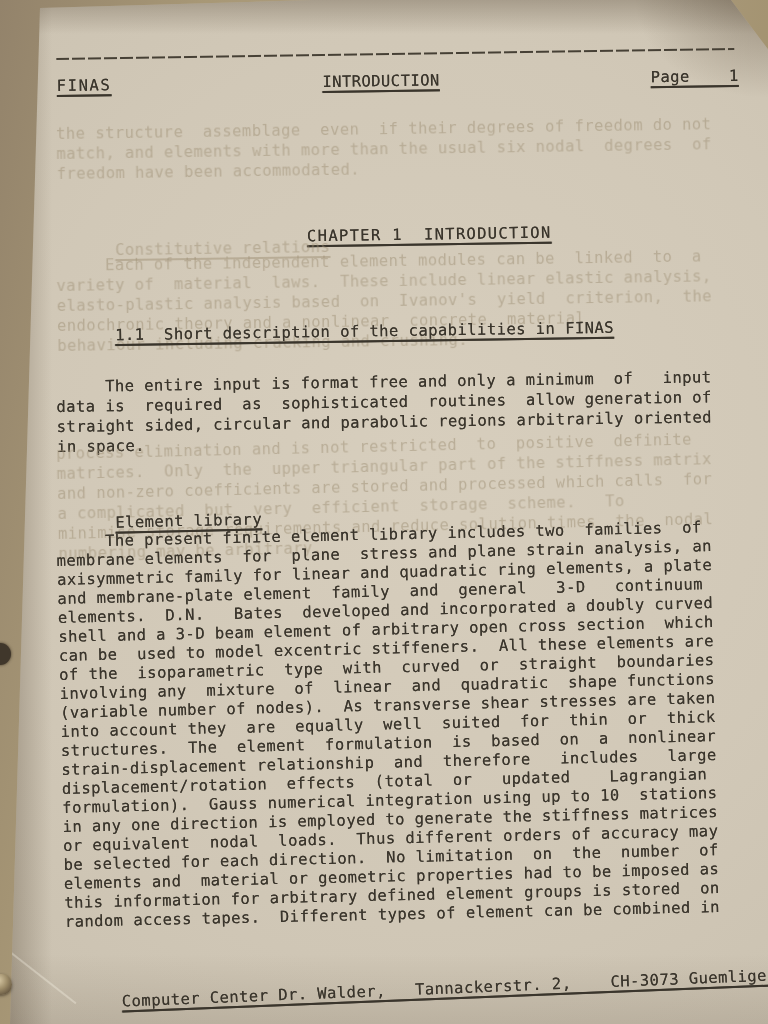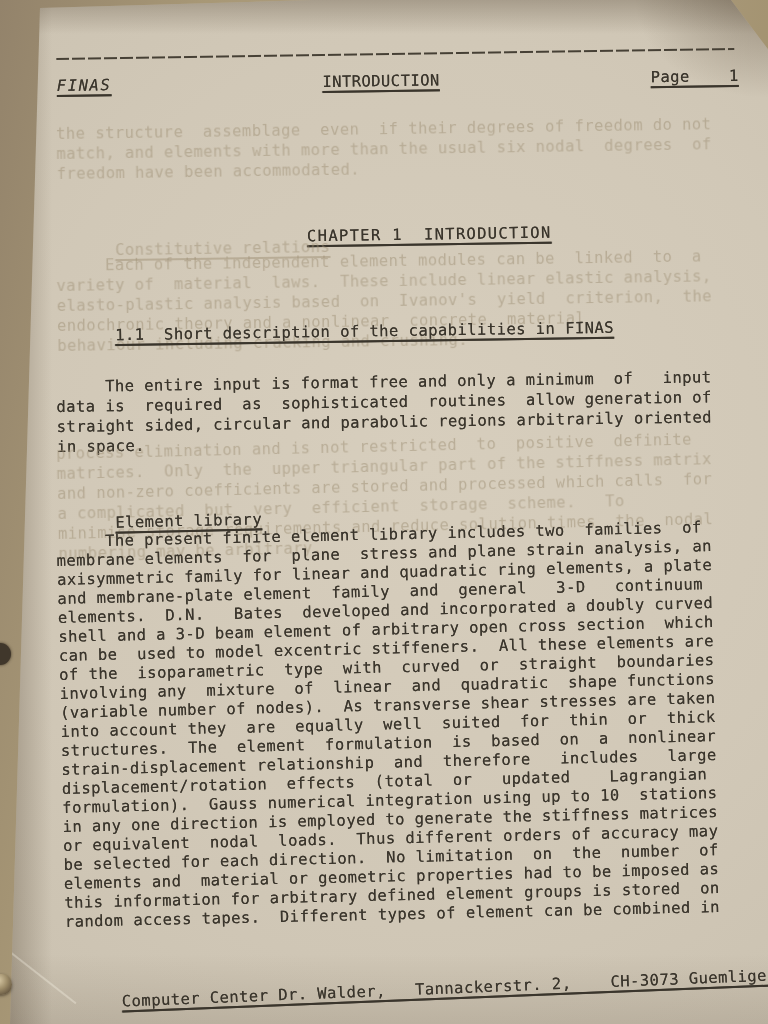--- a/index.html
+++ b/index.html
@@ -62,21 +62,21 @@
   }
 </style>
 </head>
 <body>
 
 <div class="page">
   <div class="content">
 
     <div class="blk r08" style="top:36px;">
       <div class="hdr-row">
-        <span class="u" style="letter-spacing:1.6px;font-style:italic;">FINAS</span>
+        <span class="u" style="letter-spacing:1.6px;">FINAS</span>
         <span class="u">INTRODUCTION</span>
         <span class="u">Page    1</span>
       </div>
       <div class="hdr-rule"></div>
     </div>
 
     <div class="blk r08 ghost" style="top:124px;"><div class="tline">the structure  assemblage  even  if their degrees of freedom do not</div><div class="tline">match, and elements with more than the usual six nodal  degrees  of</div><div class="tline">freedom have been accommodated.</div></div>
 
     <div class="blk r08 chapter" style="top:210px;">
       <span class="u">CHAPTER 1  INTRODUCTION</span>

